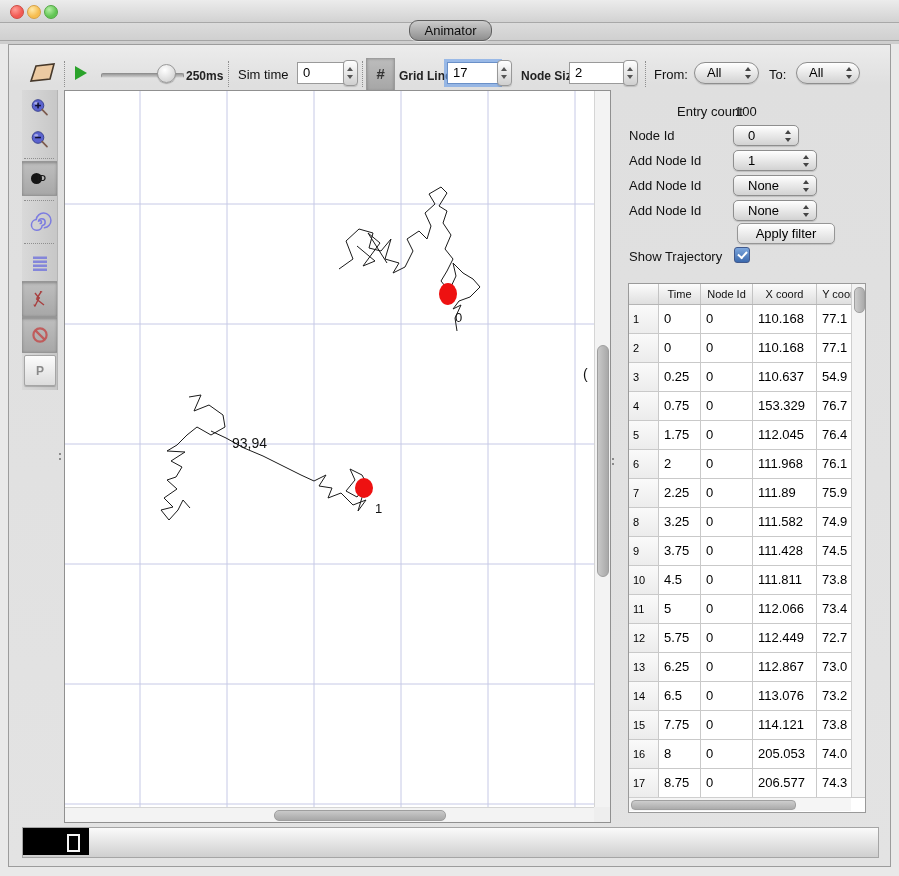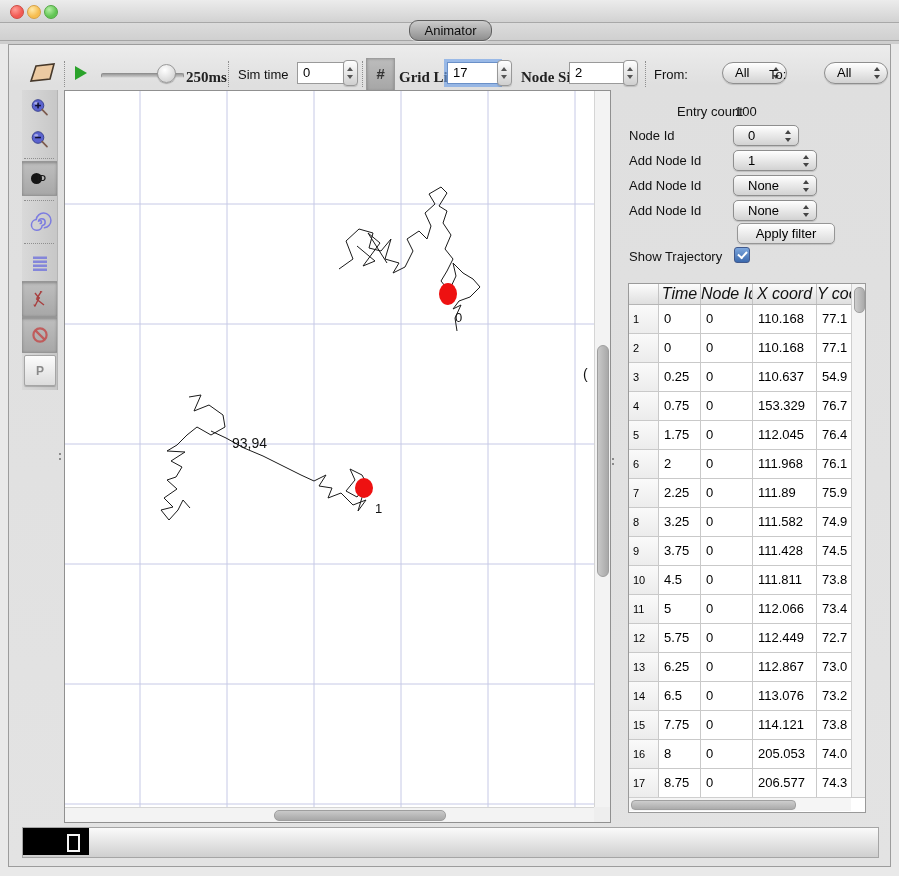--- a/index.html
+++ b/index.html
@@ -20,21 +20,21 @@
   .divline{left:0;top:40px;width:899px;height:1px;background:#a5a5a5;}
   .tab{left:409px;top:20px;width:81px;height:19px;border:1px solid #5f5f5f;border-radius:9px;
     background:linear-gradient(#cccccc,#8f8f8f);color:#0c0c0c;font-size:13px;
     text-align:center;line-height:19px;z-index:5;box-shadow:0 1px 1px rgba(255,255,255,.6);}
   .main-frame{left:8px;top:44px;width:881px;height:821px;border:1px solid #9c9c9c;
     background:linear-gradient(#ececec,#dfdfdf 40px,#e3e3e3);}
 
   
   .tsep{border-left:1px dotted #8f8f8f;height:26px;top:61px;width:0;}
   .lbl{color:#111;white-space:nowrap;}
-  .f13{font-size:13px;} .f11{font-size:15px;font-weight:bold;color:#222;font-family:Liberation Serif, serif;}
+  .f13{font-size:13px;} .f11{font-size:12px;font-weight:bold;color:#222;}
   .play{left:75px;top:66px;width:0;height:0;border-left:12px solid #2ba32b;
         border-top:7px solid transparent;border-bottom:7px solid transparent;}
   .slider-track{left:101px;top:73px;width:81px;height:3px;background:linear-gradient(#9a9a9a,#c9c9c9);
         border-radius:2px;border:1px solid #8f8f8f;border-bottom-color:#d8d8d8;}
   .slider-knob{left:157px;top:64px;width:17px;height:17px;border-radius:50%;
         background:radial-gradient(circle at 40% 30%,#ffffff,#d6d6d6 75%);border:1px solid #9a9a9a;
         box-shadow:0 1px 1px rgba(0,0,0,.25);}
   .spin-field{height:20px;background:#fff;border:1px solid #9a9a9a;font-size:13px;
         line-height:20px;padding-left:5px;color:#000;}
   .focusring{box-shadow:0 0 0 3px rgba(110,160,230,.65);border-color:#6a90c8;}
@@ -43,21 +43,21 @@
   .tri-up{position:absolute;left:3px;top:6px;width:0;height:0;border-left:3.5px solid transparent;
         border-right:3.5px solid transparent;border-bottom:4px solid #555;}
   .tri-dn{position:absolute;left:3px;bottom:6px;width:0;height:0;border-left:3.5px solid transparent;
         border-right:3.5px solid transparent;border-top:4px solid #555;}
   .grid-btn{left:366px;top:58px;width:27px;height:32px;
         background:linear-gradient(#bdbdbd,#a6a6a6);border-left:1px solid #9a9a9a;border-right:1px solid #9a9a9a;
         box-shadow:inset 0 1px 3px rgba(0,0,0,.25);color:#333;font-size:15px;font-weight:bold;
         text-align:center;line-height:32px;font-style:italic;}
   .popup{height:20px;border:1px solid #8e8e8e;border-radius:11px;
         background:linear-gradient(#ffffff,#d2d2d2);font-size:13px;color:#000;
-        box-shadow:0 1px 1px rgba(0,0,0,.15);margin-left:28px;}
+        box-shadow:0 1px 1px rgba(0,0,0,.15);}
   .popup .val{position:absolute;left:12px;top:0;line-height:20px;}
   .pop-arrows{position:absolute;right:6px;top:3px;width:8px;height:14px;}
   .pop-arrows::before{content:"";position:absolute;left:1px;top:1px;width:0;height:0;
         border-left:3.5px solid transparent;border-right:3.5px solid transparent;border-bottom:4.5px solid #444;}
   .pop-arrows::after{content:"";position:absolute;left:1px;bottom:1px;width:0;height:0;
         border-left:3.5px solid transparent;border-right:3.5px solid transparent;border-top:4.5px solid #444;}
 
   
   .side-strip{left:22px;top:90px;width:35px;height:300px;background:linear-gradient(90deg,#d9d9d9,#c7c7c7);
         border-right:1px solid #b5b5b5;}
@@ -90,22 +90,22 @@
         background:linear-gradient(#ffffff,#dadada);font-size:13px;text-align:center;line-height:19px;
         box-shadow:0 1px 1px rgba(0,0,0,.15);}
   .checkbox{left:734px;top:247px;width:14px;height:14px;border-radius:3px;border:1px solid #41598c;
         background:linear-gradient(#7da7dd,#3b69ad);}
   .checkbox::after{content:"";position:absolute;left:3px;top:3px;width:7px;height:4px;
         border-left:2px solid #fff;border-bottom:2px solid #fff;transform:rotate(-48deg);}
 
   
   .dtable{left:628px;top:283px;width:236px;height:528px;border:1px solid #9a9a9a;background:#fff;overflow:hidden;}
   .thead{display:flex;height:20px;background:linear-gradient(#fcfcfc,#dfdfdf);border-bottom:1px solid #b5b5b5;}
-  .th{font-size:16px;color:#111;text-align:center;line-height:20px;border-right:1px solid #c3c3c3;
-      overflow:hidden;white-space:nowrap;box-sizing:border-box;font-style:italic;}
+  .th{font-size:11px;color:#111;text-align:center;line-height:20px;border-right:1px solid #c3c3c3;
+      overflow:hidden;white-space:nowrap;box-sizing:border-box;}
   .tr{display:flex;height:29px;}
   .td{font-size:13px;color:#000;line-height:28px;border-right:1px solid #c9c9c9;border-bottom:1px solid #c9c9c9;
       padding-left:5px;overflow:hidden;white-space:nowrap;box-sizing:border-box;}
   .td.rownum{background:linear-gradient(#fafafa,#ececec);font-size:11px;padding-left:4px;}
   .c0{width:30px;} .c1{width:42px;} .c2{width:52px;} .c3{width:64px;} .c4{width:48px;border-right:none;}
   .t-vscroll{position:absolute;left:222px;top:0;width:14px;height:513px;background:#f3f3f3;border-left:1px solid #cfcfcf;}
   .t-vscroll .thumb{position:absolute;left:2px;top:3px;width:9px;height:24px;border-radius:5px;
         background:linear-gradient(90deg,#cdcdcd,#ababab);border:1px solid #a0a0a0;}
   .t-hscroll{position:absolute;left:0;top:513px;width:222px;height:13px;background:#f5f5f5;border-top:1px solid #cfcfcf;}
   .t-hscroll .thumb{position:absolute;left:2px;top:2px;width:163px;height:8px;border-radius:4px;

